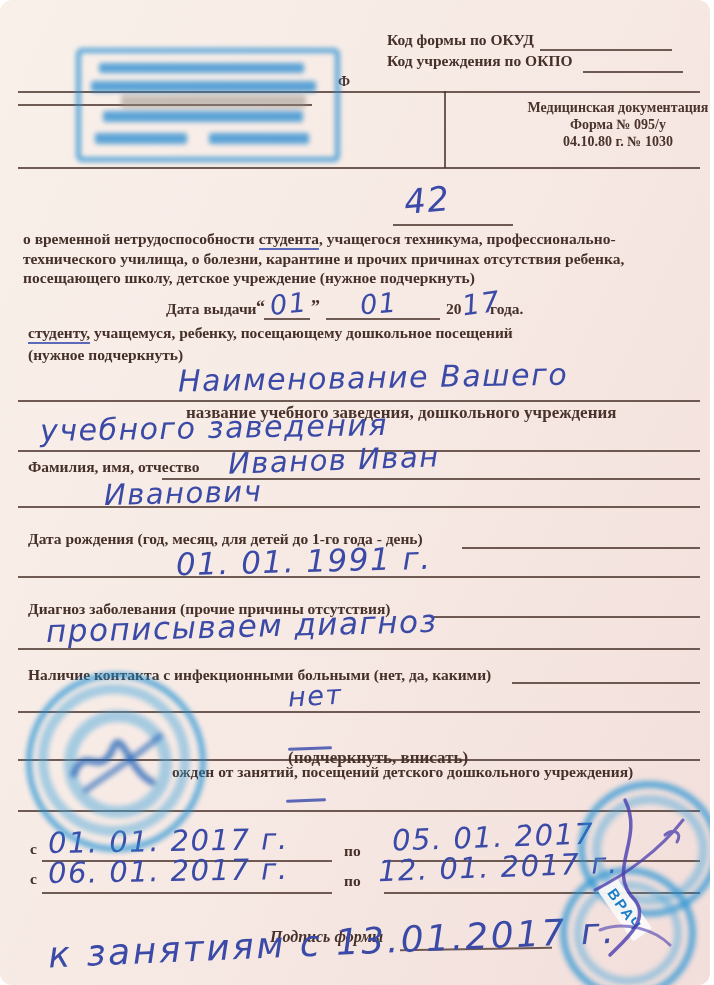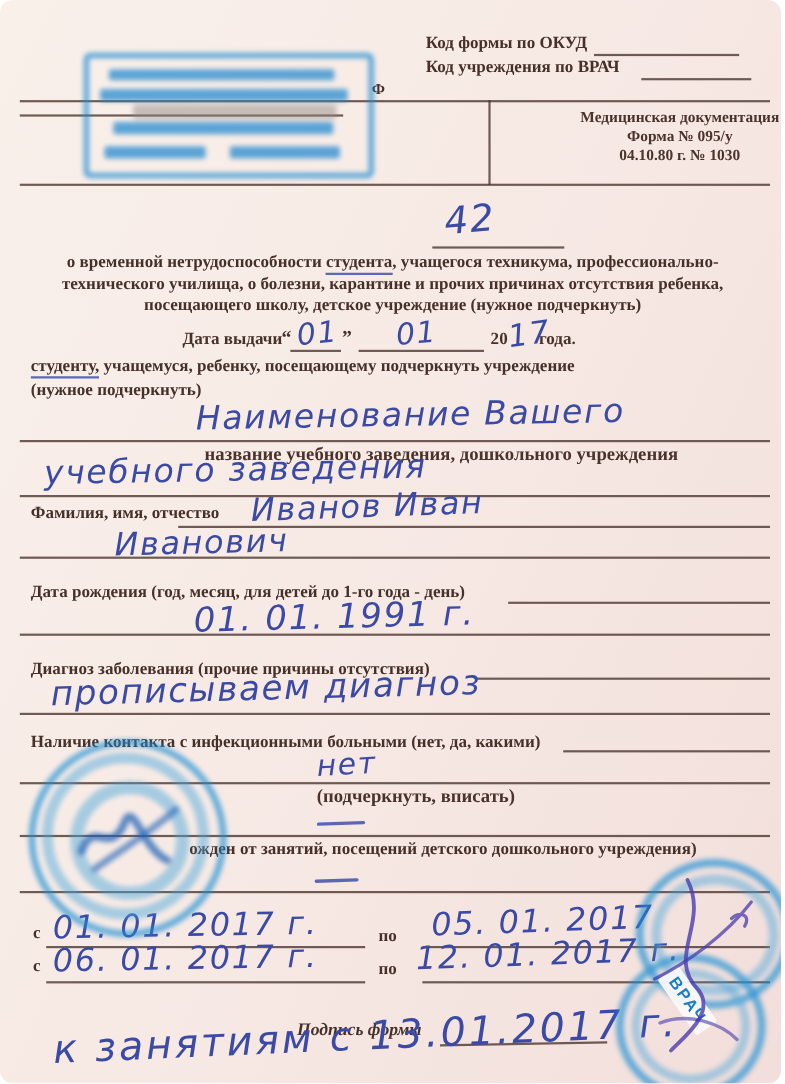--- a/index.html
+++ b/index.html
@@ -36,21 +36,21 @@
     padding:3px 7px;transform:rotate(55deg);border-radius:2px;}
   .sig-svg{position:absolute;overflow:visible;}
 </style>
 </head>
 <body>
 
 <div class="page">
 
   <div class="abs printed" style="left:387px;top:31px;">Код формы по ОКУД</div>
   <div class="ln" style="left:540px;top:49px;width:132px;"></div>
-  <div class="abs printed" style="left:387px;top:52px;">Код учреждения по ВРАЧ</div>
+  <div class="abs printed" style="left:387px;top:52px;">Код учреждения по ОКПО</div>
   <div class="ln" style="left:583px;top:71px;width:100px;"></div>
 
   <div class="ln" style="left:18px;top:91px;width:682px;"></div>
   <div class="ln" style="left:18px;top:104px;width:294px;"></div>
   <div class="abs printed" style="left:338px;top:74px;font-size:14px;">Ф</div>
   <div class="vln" style="left:444px;top:91px;height:77px;"></div>
   <div class="ln" style="left:18px;top:167px;width:682px;"></div>
 
   <div class="abs medbox" style="left:446px;top:99px;margin-left:44px;">
     <div>Медицинская документация</div>
@@ -63,37 +63,37 @@
     <div class="bar" style="left:10px;top:28px;width:225px;height:11px;"></div>
     <div class="smudge" style="left:40px;top:42px;width:185px;height:13px;"></div>
     <div class="bar" style="left:22px;top:58px;width:200px;height:11px;"></div>
     <div class="bar" style="left:14px;top:80px;width:92px;height:11px;"></div>
     <div class="bar" style="left:128px;top:80px;width:100px;height:11px;"></div>
   </div>
 
   <div class="abs hw" style="left:404px;top:180px;font-size:34px;transform:rotate(-5deg);">42</div>
   <div class="ln" style="left:393px;top:224px;width:120px;height:2px;"></div>
 
-  <div class="abs printed" style="left:23px;top:229px;width:668px;white-space:normal;text-align:center;line-height:19.5px;">
+  <div class="abs printed" style="left:23px;top:229px;width:668px;white-space:normal;line-height:19.5px;">
     <span>о временной нетрудоспособности </span><span class="blue-underline">студента</span><span>, учащегося техникума, профессионально-технического училища, о болезни, карантине и прочих причинах отсутствия ребенка, посещающего школу, детское учреждение (нужное подчеркнуть)</span>
   </div>
 
   <div class="abs printed" style="left:166px;top:300px;">Дата выдачи</div>
   <div class="abs printed" style="left:256px;top:297px;font-size:18px;">“</div>
   <div class="abs hw" style="left:270px;top:288px;font-size:27px;transform:rotate(-6deg);">01</div>
   <div class="ln" style="left:264px;top:318px;width:46px;"></div>
   <div class="abs printed" style="left:311px;top:297px;font-size:18px;">”</div>
   <div class="ln" style="left:326px;top:318px;width:114px;"></div>
   <div class="abs hw" style="left:360px;top:288px;font-size:27px;transform:rotate(-5deg);">01</div>
   <div class="abs printed" style="left:446px;top:300px;">20</div>
   <div class="abs hw" style="left:462px;top:287px;font-size:28px;transform:rotate(-8deg);">17</div>
   <div class="abs printed" style="left:490px;top:300px;">года.</div>
 
   <div class="abs printed" style="left:28px;top:324px;">
-    <span class="blue-underline">студенту,</span><span> учащемуся, ребенку, посещающему подчеркнуть учреждение</span>
+    <span class="blue-underline">студенту,</span><span> учащемуся, ребенку, посещающему дошкольное посещений</span>
   </div>
   <div class="abs printed" style="left:28px;top:346px;">(нужное подчеркнуть)</div>
 
   <div class="abs hw" style="left:178px;top:360px;font-size:30px;transform:rotate(-1deg);">Наименование Вашего</div>
   <div class="ln" style="left:18px;top:400px;width:682px;"></div>
   <div class="abs printed-sm" style="left:186px;top:403px;">название учебного заведения, дошкольного учреждения</div>
   <div class="abs hw" style="left:40px;top:410px;font-size:30px;transform:rotate(-1deg);">учебного заведения</div>
   <div class="ln" style="left:18px;top:450px;width:682px;"></div>
 
   <div class="abs printed" style="left:28px;top:458px;">Фамилия, имя, отчество</div>
@@ -109,21 +109,21 @@
 
   <div class="abs printed" style="left:28px;top:600px;">Диагноз заболевания (прочие причины отсутствия)</div>
   <div class="ln" style="left:434px;top:616px;width:266px;"></div>
   <div class="abs hw" style="left:46px;top:608px;font-size:31px;transform:rotate(-1.5deg);">прописываем диагноз</div>
   <div class="ln" style="left:18px;top:648px;width:682px;"></div>
 
   <div class="abs printed" style="left:28px;top:666px;">Наличие контакта с инфекционными больными (нет, да, какими)</div>
   <div class="ln" style="left:512px;top:682px;width:188px;"></div>
   <div class="abs hw" style="left:288px;top:680px;font-size:27px;transform:rotate(-3deg);">нет</div>
   <div class="ln" style="left:18px;top:711px;width:682px;"></div>
-  <div class="abs printed-sm" style="left:288px;top:714px;">(подчеркнуть, вписать)</div>
+  <div class="abs printed-sm" style="left:288px;top:748px;">(подчеркнуть, вписать)</div>
 
   <div class="pen-dash" style="left:288px;top:747px;width:44px;"></div>
   <div class="ln" style="left:18px;top:759px;width:682px;"></div>
   <div class="abs printed" style="left:172px;top:763px;">ожден от занятий, посещений детского дошкольного учреждения)</div>
   <div class="pen-dash" style="left:286px;top:799px;width:40px;"></div>
   <div class="ln" style="left:18px;top:810px;width:682px;"></div>
 
   <div class="abs printed" style="left:30px;top:840px;">с</div>
   <div class="abs hw" style="left:48px;top:824px;font-size:29px;transform:rotate(-1deg);">01. 01. 2017 г.</div>
   <div class="ln" style="left:42px;top:860px;width:290px;"></div>

